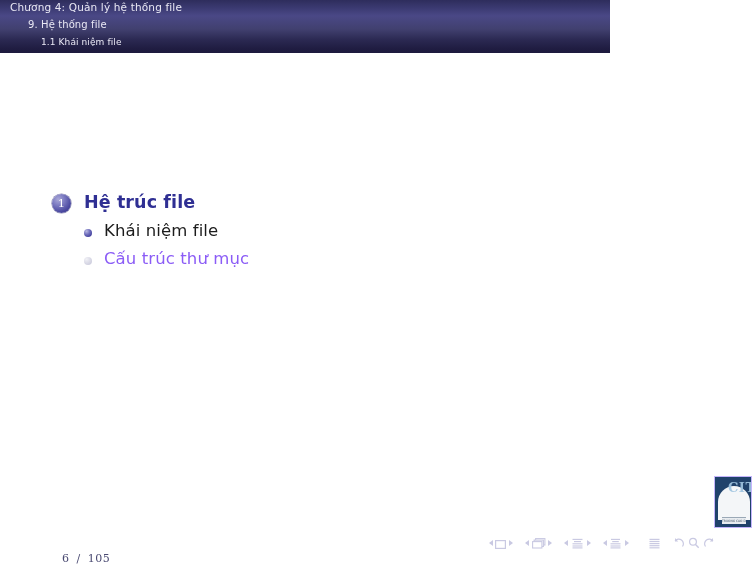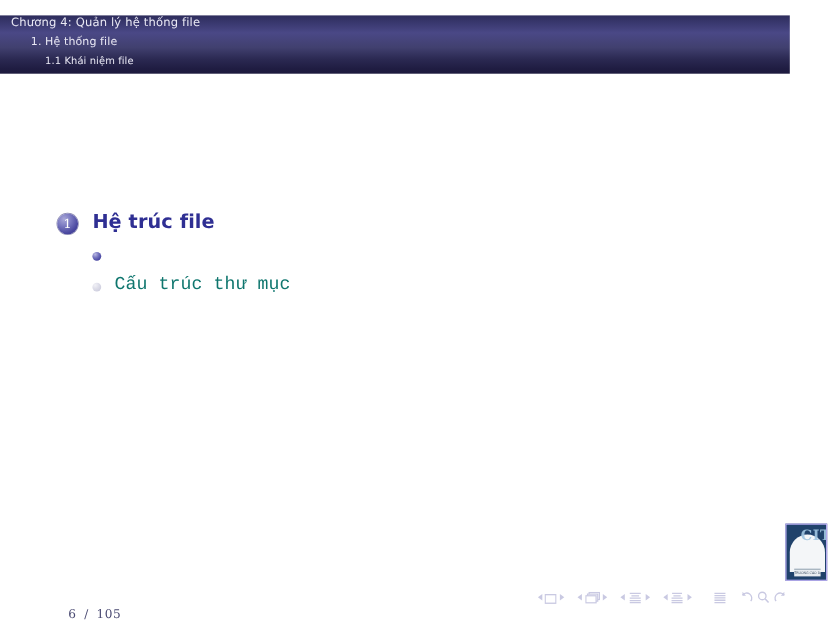--- a/index.html
+++ b/index.html
@@ -11,22 +11,22 @@
     height: 566px;
     background: #ffffff;
     font-family: "DejaVu Sans", sans-serif;
     overflow: hidden;
     position: relative;
   }
 
   
   .headbar {
     position: absolute;
-    left: 0; top: 14px;
-    width: 718px;
+    left: 0; top: 0;
+    width: 610px;
     height: 53px;
     background: linear-gradient(to bottom,
         #2e2d5c 0%,
         #3a3970 14%,
         #4a4886 30%,
         #41406f 55%,
         #2b2952 75%,
         #1f1c41 92%,
         #1d1a3e 100%);
     box-sizing: border-box;
@@ -135,21 +135,21 @@
         #cbcbdc 85%,
         #c4c4d6 100%);
   }
   .sub-label {
     margin-left: 12px;
     font-size: 16.5px;
     line-height: 22px;
     letter-spacing: 0.1px;
   }
   .sub-label.active { color: #1c1c1c; }
-  .sub-label.dim    { color: #0f766e; font-family: Liberation Mono, monospace; }
+  .sub-label.dim    { color: #8b5cf6; }
 
   
   .page-num {
     position: absolute;
     left: 62px;
     top: 552px;
     font-size: 11px;
     color: #4a4a72;
     font-family: "DejaVu Serif", serif;
     letter-spacing: 0.5px;
@@ -247,35 +247,36 @@
     font-family: "DejaVu Sans", sans-serif;
     overflow: hidden;
     white-space: nowrap;
   }
 </style>
 </head>
 <body>
 
 <div class="headbar">
   <div class="hb-line hb-title">Chương 4: Quản lý hệ thống file</div>
-  <div class="hb-line hb-section">1. Hệ thống file</div>
+  <div class="hb-line hb-section">9. Hệ thống file</div>
   <div class="hb-line hb-subsection">1.1 Khái niệm file</div>
 </div>
 
 <div class="slide-body">
 
   <div class="toc">
 
     <div class="toc-section">
       <div class="sec-badge">1</div>
       <div class="sec-label">Hệ trúc file</div>
     </div>
 
     <div class="toc-sub">
       <span class="sub-bullet active"></span>
+      <span class="sub-label active">Khái niệm file</span>
     </div>
 
     <div class="toc-sub">
       <span class="sub-bullet dim"></span>
       <span class="sub-label dim">Cấu trúc thư mục</span>
     </div>
 
   </div>
 </div>
 

